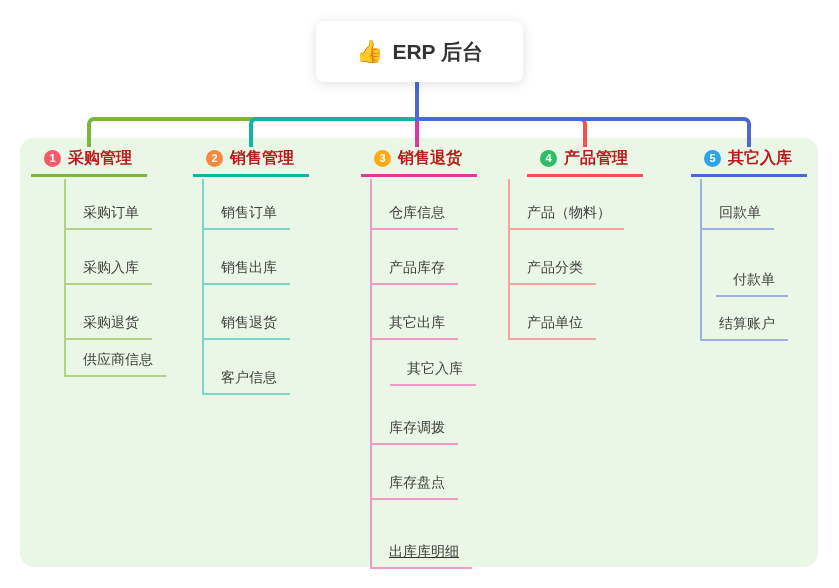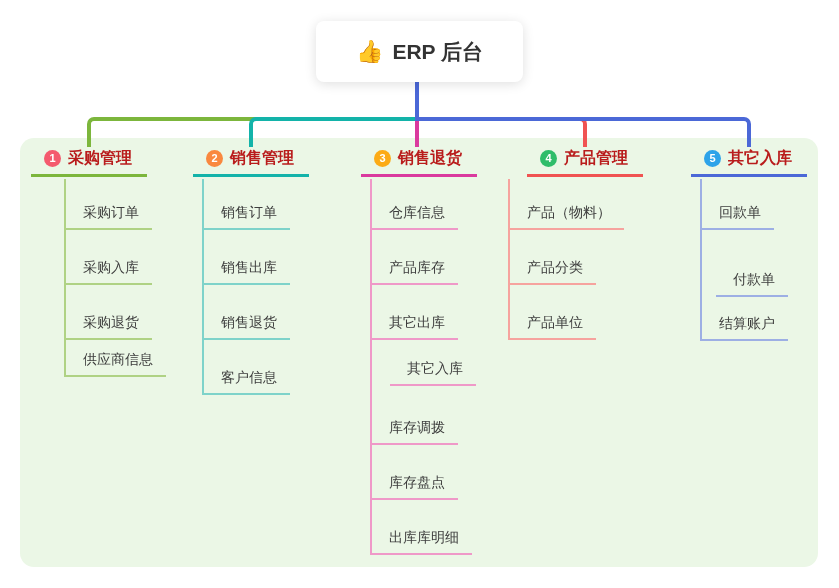--- a/index.html
+++ b/index.html
@@ -106,21 +106,21 @@
   </div>
     <div class="leaf-item" style="height: 46px; margin-left: 18px;">
     <span class="leaf" style="border-bottom-color: rgb(239, 153, 200);">其它入库</span>
   </div>
     <div class="leaf-item" style="height: 59px;">
     <span class="leaf" style="border-bottom-color: rgb(239, 153, 200);">库存调拨</span>
   </div>
     <div class="leaf-item" style="height: 55px;">
     <span class="leaf" style="border-bottom-color: rgb(239, 153, 200);">库存盘点</span>
   </div>
-    <div class="leaf-item" style="height: 55px;">
+    <div class="leaf-item" style="height: 69px; text-decoration: underline;">
     <span class="leaf" style="border-bottom-color: rgb(239, 153, 200);">出库库明细</span>
   </div>
   </div>
 <div class="branch-header" style="left: 527px; border-bottom-color: rgb(240, 83, 82);">
     <span class="badge" style="background: rgb(47, 189, 106);">4</span>
     <span class="branch-title">产品管理</span>
   </div>
 <div class="branch-col" style="left: 508px; border-left-color: rgb(246, 163, 158);">
     <div class="leaf-item" style="height: 51px;">
     <span class="leaf" style="border-bottom-color: rgb(246, 163, 158);">产品（物料）</span>

